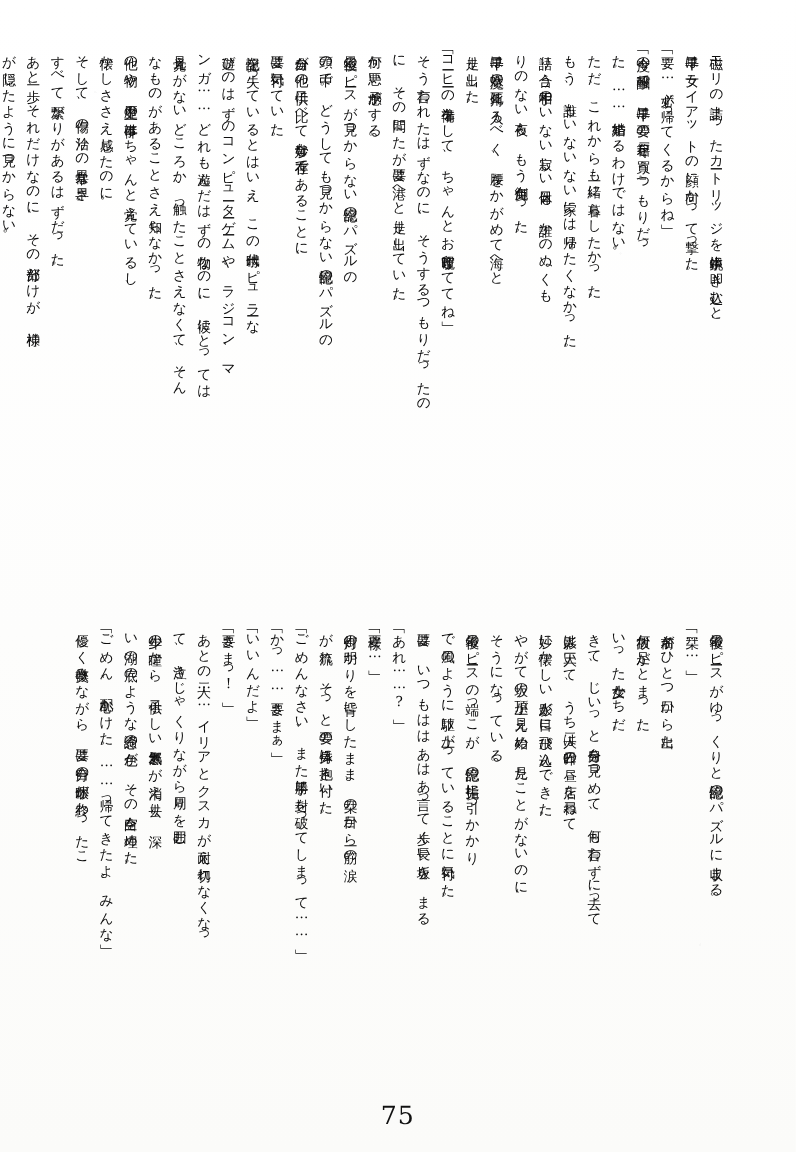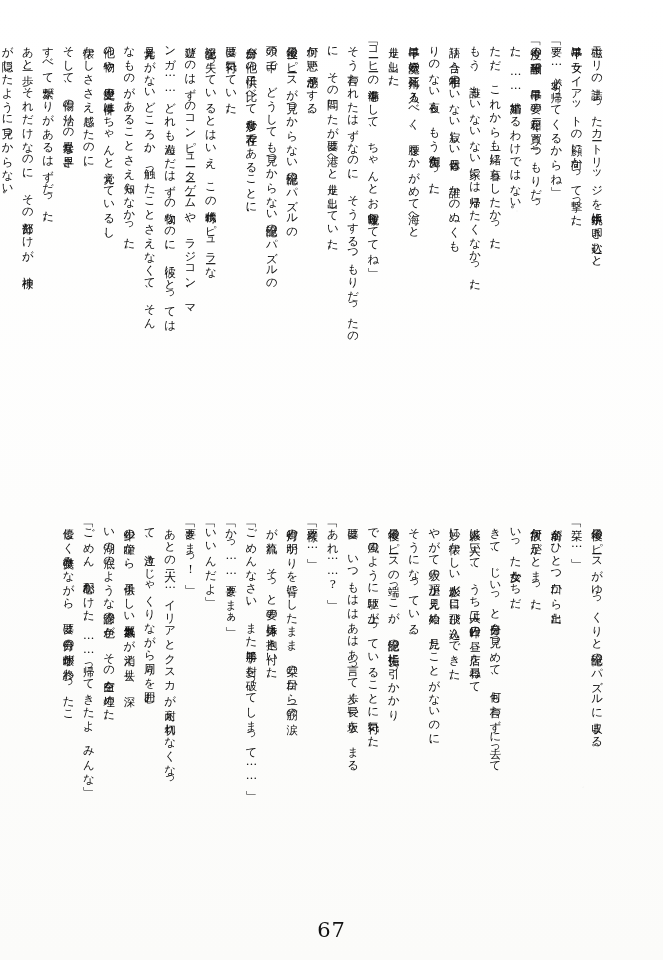--- a/index.html
+++ b/index.html
@@ -147,14 +147,14 @@
     <div class="col">「いいんだよ」</div>
     <div class="col">「要さまっ!」</div>
     <div class="col">あとの二人……イリアとクスカが耐え切れなくなっ</div>
     <div class="col">て、泣きじゃくりながら周りを囲む。</div>
     <div class="col">少年の瞳から、子供らしい無邪気さが消え去り、深</div>
     <div class="col">い湖の底のような諦念の色が、その空白を埋めた。</div>
     <div class="col">「ごめん、心配かけた。……帰ってきたよ、みんな」</div>
     <div class="col">優しく微笑みながら、要は自分の休暇が終わったこ</div>
   </div>
 
-  <div class="page-number">67</div>
+  <div class="page-number">75</div>
 </div>
 
 </body></html>

